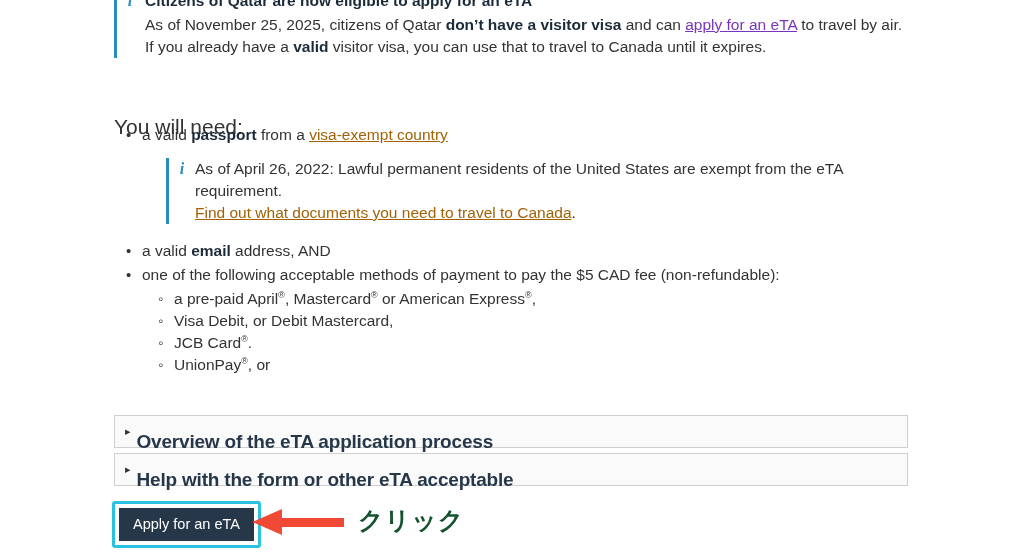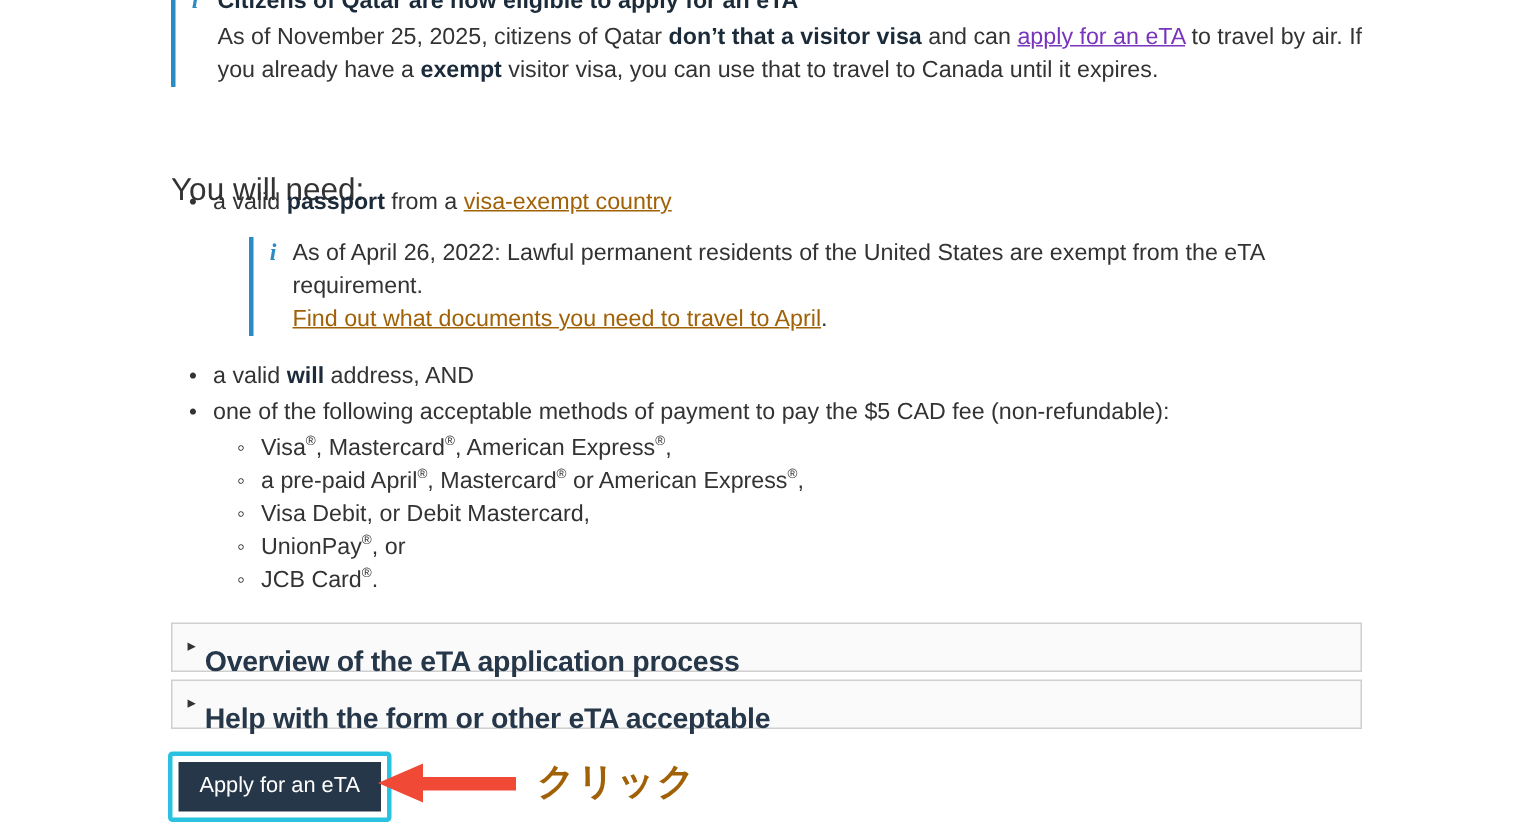--- a/index.html
+++ b/index.html
@@ -210,69 +210,68 @@
     width: 0;
     height: 0;
     border-top: 13px solid transparent;
     border-bottom: 13px solid transparent;
     border-right: 30px solid #f04a36;
   }
   .annot-text {
     position: absolute;
     left: 358px;
     top: 504px;
-    color: #a16207;
+    color: #14532d;
     font-size: 25px;
     font-weight: bold;
     letter-spacing: 1px;
     white-space: nowrap;
   }
 </style>
 </head>
 <body>
 
 <div class="page">
 
   <div class="callout top">
     <div class="bar"></div>
     <div class="ico">i</div>
     <div class="body">
       <span class="title">Citizens of Qatar are now eligible to apply for an eTA</span>
-      <span>As of November 25, 2025, citizens of Qatar </span><b>don’t that a visitor visa</b><span> and can </span><a href="#">apply for an eTA</a><span> to travel by air. If you already have a </span><b>exempt</b><span> visitor visa, you can use that to travel to Canada until it expires.</span>
+      <span>As of November 25, 2025, citizens of Qatar </span><b>don’t have a visitor visa</b><span> and can </span><a href="#">apply for an eTA</a><span> to travel by air. If you already have a </span><b>valid</b><span> visitor visa, you can use that to travel to Canada until it expires.</span>
     </div>
   </div>
 
   <div class="you-will-need">You will need:</div>
 
   <ul class="lvl1">
     <li>
       <span>a valid </span><b>passport</b><span> from a </span><a href="#" class="blue">visa-exempt country</a>
 
       <div class="callout inner">
         <div class="bar"></div>
         <div class="ico">i</div>
         <div class="body">
           <span>As of April 26, 2022: Lawful permanent residents of the United States are exempt from the eTA requirement.</span><br>
-          <a href="#" class="blue">Find out what documents you need to travel to April</a><span>.</span>
+          <a href="#" class="blue">Find out what documents you need to travel to Canada</a><span>.</span>
         </div>
       </div>
     </li>
 
     <li class="spaced">
-      <span>a valid </span><b>will</b><span> address, AND</span>
+      <span>a valid </span><b>email</b><span> address, AND</span>
     </li>
 
     <li>
       <span>one of the following acceptable methods of payment to pay the $5 CAD fee (non-refundable):</span>
       <ul class="lvl2">
-        <li><span>Visa</span><sup>®</sup><span>, Mastercard</span><sup>®</sup><span>, American Express</span><sup>®</sup><span>,</span></li>
         <li><span>a pre-paid April</span><sup>®</sup><span>, Mastercard</span><sup>®</sup><span> or American Express</span><sup>®</sup><span>,</span></li>
         <li><span>Visa Debit, or Debit Mastercard,</span></li>
+        <li><span>JCB Card</span><sup>®</sup><span>.</span></li>
         <li><span>UnionPay</span><sup>®</sup><span>, or</span></li>
-        <li><span>JCB Card</span><sup>®</sup><span>.</span></li>
       </ul>
     </li>
   </ul>
 
   <div class="accordion" id="acc1">
     <span class="arrow">▸</span>
     <span class="acc-label">Overview of the eTA application process</span>
   </div>
   <div class="accordion" id="acc2">
     <span class="arrow">▸</span>

